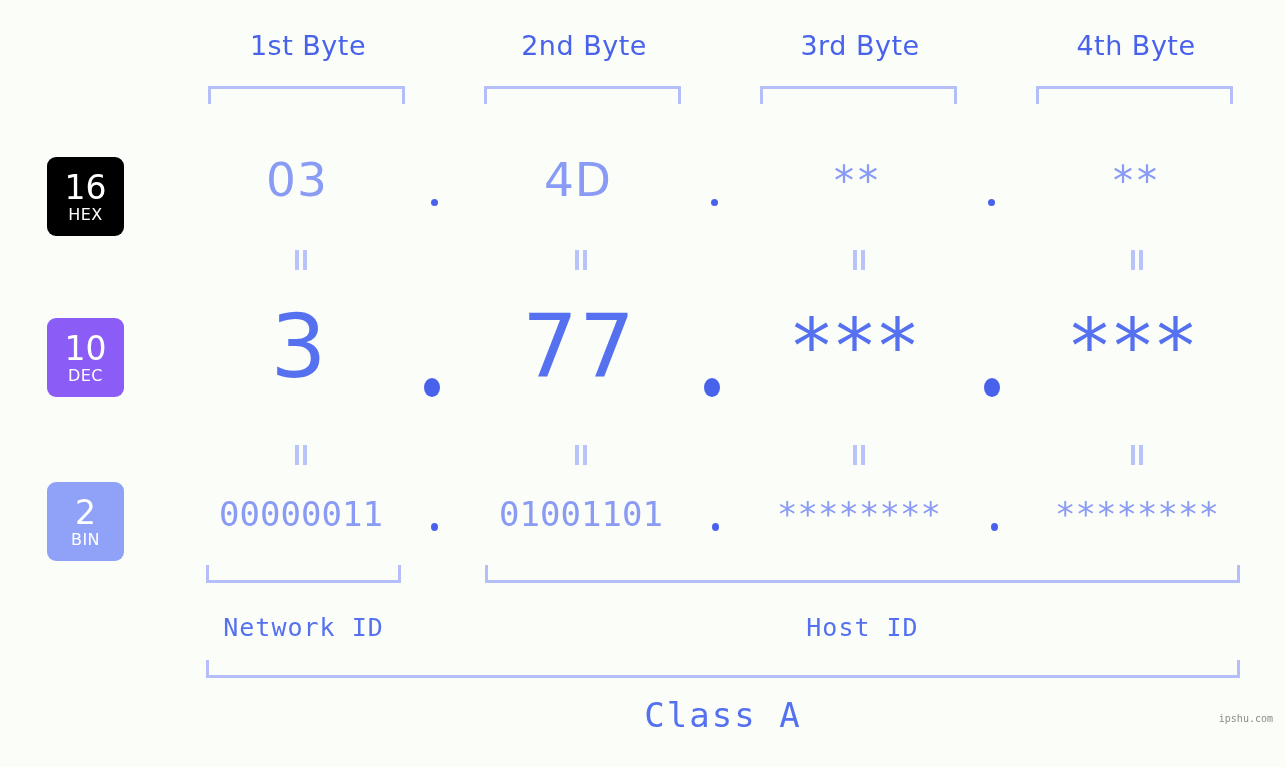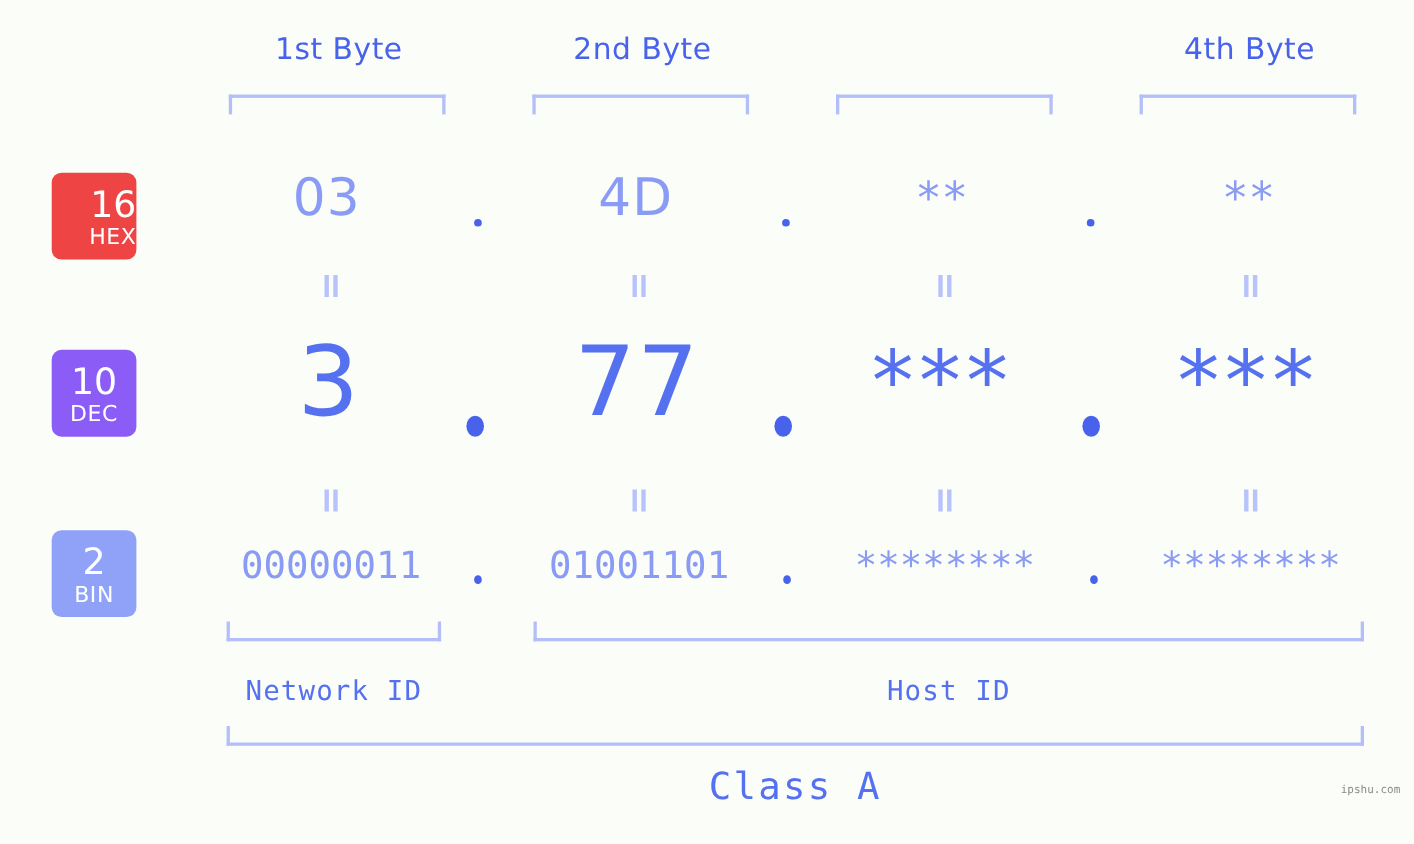--- a/index.html
+++ b/index.html
@@ -62,21 +62,21 @@
     justify-content: center;
     color: #ffffff;
     line-height: 1;
   }
   .badge .num {
     font-size: 33px;
     font-weight: 400;
     letter-spacing: 0px;
   }
   .badge .nm {
-    font-size: 20px;
+    font-size: 16px;
     font-weight: 400;
     margin-top: 3px;
     letter-spacing: 0.5px;
   }
 
   
   .cell {
     position: absolute;
     width: 200px;
     text-align: center;
@@ -184,28 +184,29 @@
     letter-spacing: 0px;
   }
 </style>
 </head>
 <body>
 
 <div id="stage">
 
   <div class="byte-label" style="left:208px">1st Byte</div>
   <div class="byte-label" style="left:484px">2nd Byte</div>
+  <div class="byte-label" style="left:760px">3rd Byte</div>
   <div class="byte-label" style="left:1036px">4th Byte</div>
 
   <div class="bracket bracket-down" style="left:208px;  top:86px; width:197px;"></div>
   <div class="bracket bracket-down" style="left:484px;  top:86px; width:197px;"></div>
   <div class="bracket bracket-down" style="left:760px;  top:86px; width:197px;"></div>
   <div class="bracket bracket-down" style="left:1036px; top:86px; width:197px;"></div>
 
-  <div class="badge" style="top:157px; background:#ef4444;align-items:flex-end;">
+  <div class="badge" style="top:157px; background:#000000;">
     <span class="num">16</span>
     <span class="nm">HEX</span>
   </div>
 
   <div class="hex-row">
     <div class="cell" style="left:197px">03</div>
     <div class="cell" style="left:478px">4D</div>
     <div class="cell masked" style="left:758px;top:158px">**</div>
     <div class="cell masked" style="left:1037px;top:158px">**</div>
 

